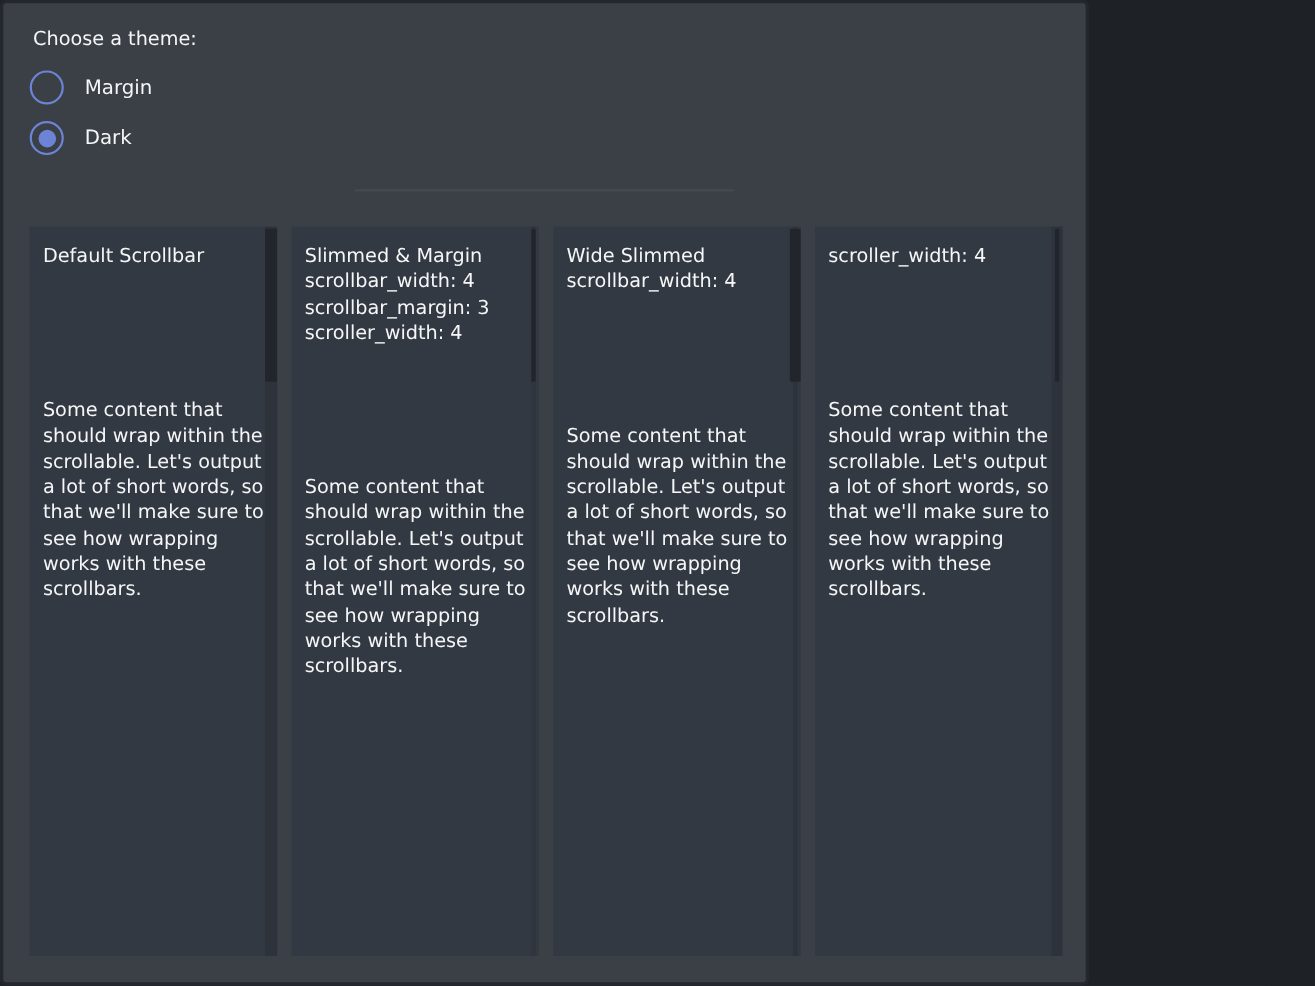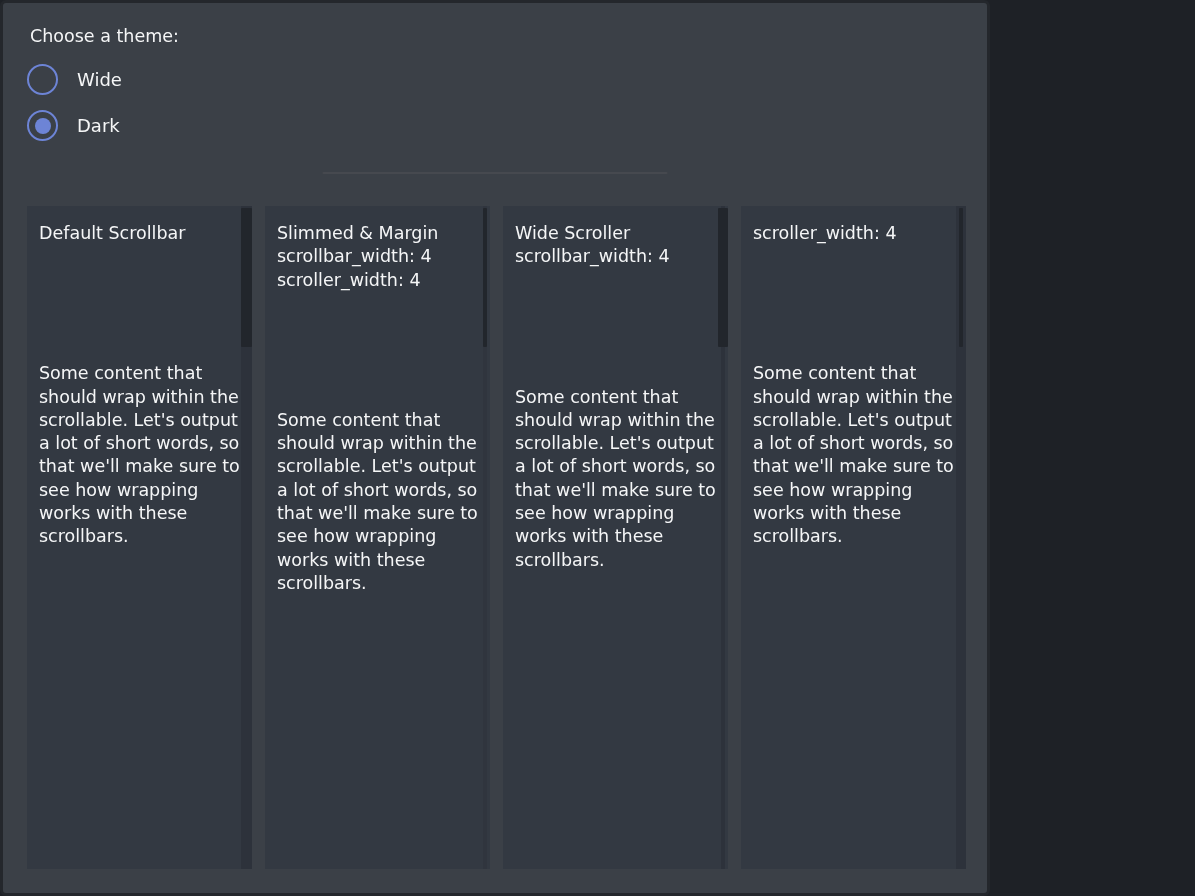--- a/index.html
+++ b/index.html
@@ -64,21 +64,21 @@
 </head>
 <body>
 
 <div id="window">
 
   <div class="theme-chooser">
     <div class="theme-label">Choose a theme:</div>
 
     <div class="radio-row">
       <span class="radio-circle"></span>
-      <span class="radio-text">Wide</span>
+      <span class="radio-text">Margin</span>
     </div>
 
     <div class="radio-row">
       <span class="radio-circle">
         <span class="radio-dot"></span>
       </span>
       <span class="radio-text">Dark</span>
     </div>
   </div>
 
@@ -104,41 +104,42 @@
         </div>
       <div class="track"></div>
       <div class="thumb"></div>
     </div>
 
     <div class="panel sb2">
       <div class="panel-header">
         <div>Slimmed &amp; Margin</div>
         <div>
             <div>scrollbar_width: 4</div>
+            <div>scrollbar_margin: 3</div>
             <div>scroller_width: 4</div>
           </div>
       </div>
       <div class="spacer"></div>
       <div class="panel-body">
           <div>Some content that</div>
           <div>should wrap within the</div>
           <div>scrollable. Let's output</div>
           <div>a lot of short words, so</div>
           <div>that we'll make sure to</div>
           <div>see how wrapping</div>
           <div>works with these</div>
           <div>scrollbars.</div>
         </div>
       <div class="track"></div>
       <div class="thumb"></div>
     </div>
 
     <div class="panel sb3">
       <div class="panel-header">
-        <div>Wide Scroller</div>
+        <div>Wide Slimmed</div>
         <div>
             <div>scrollbar_width: 4</div>
           </div>
       </div>
       <div class="spacer"></div>
       <div class="panel-body">
           <div>Some content that</div>
           <div>should wrap within the</div>
           <div>scrollable. Let's output</div>
           <div>a lot of short words, so</div>

